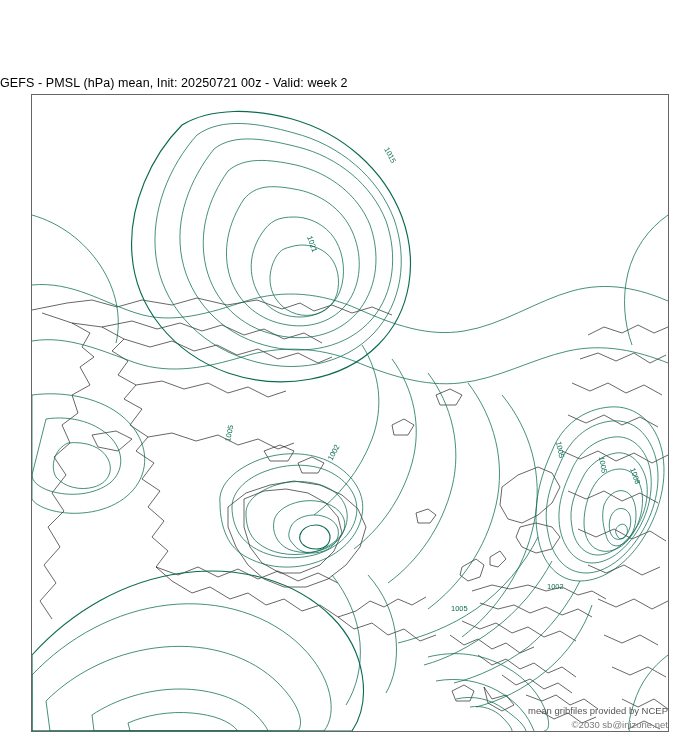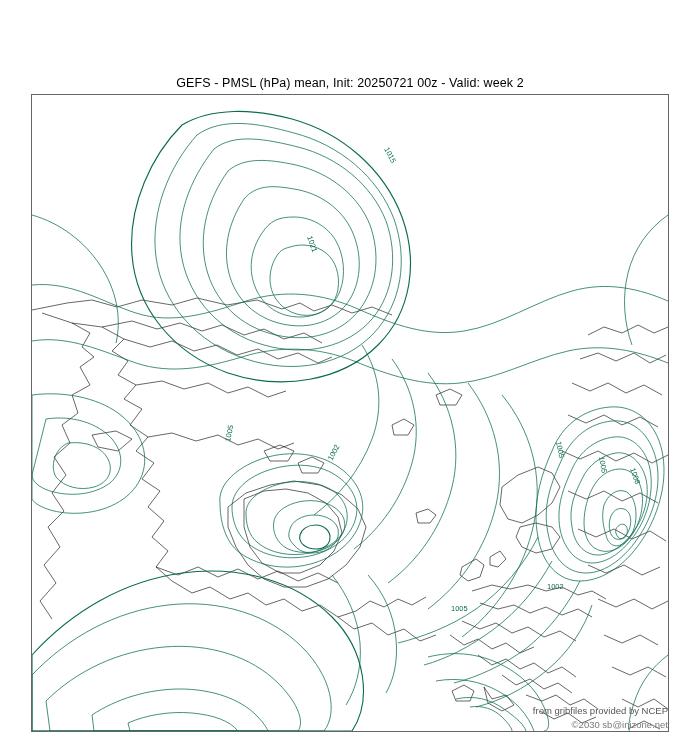--- a/index.html
+++ b/index.html
@@ -18,21 +18,20 @@
   #page {
     position: relative;
     width: 700px;
     height: 748px;
   }
   #chart-title {
     position: absolute;
     top: 76px;
     left: 0;
     width: 700px;
-    text-align: center;
     font-size: 12.5px;
     color: #000000;
     letter-spacing: 0.1px;
   }
   #map-frame {
     position: absolute;
     left: 31px;
     top: 94px;
     width: 638px;
     height: 638px;
@@ -244,15 +243,15 @@
         <text class="clabel" x="300" y="366" transform="rotate(-62 300 366)">1002</text>
         <text class="clabel" x="524" y="347" transform="rotate(78 524 347)">1005</text>
         <text class="clabel" x="567" y="362" transform="rotate(80 567 362)">1005</text>
         <text class="clabel" x="598" y="374" transform="rotate(70 598 374)">1008</text>
         <text class="clabel" x="515" y="494">1002</text>
         <text class="clabel" x="419" y="516">1005</text>
       </g>
     </svg>
   </div>
 
-  <div class="credit-a">from gribfiles provided by NCEP</div>
+  <div class="credit-a">mean gribfiles provided by NCEP</div>
   <div class="credit-b">©2030 sb@inizone.net</div>
 </div>
 
 </body></html>

